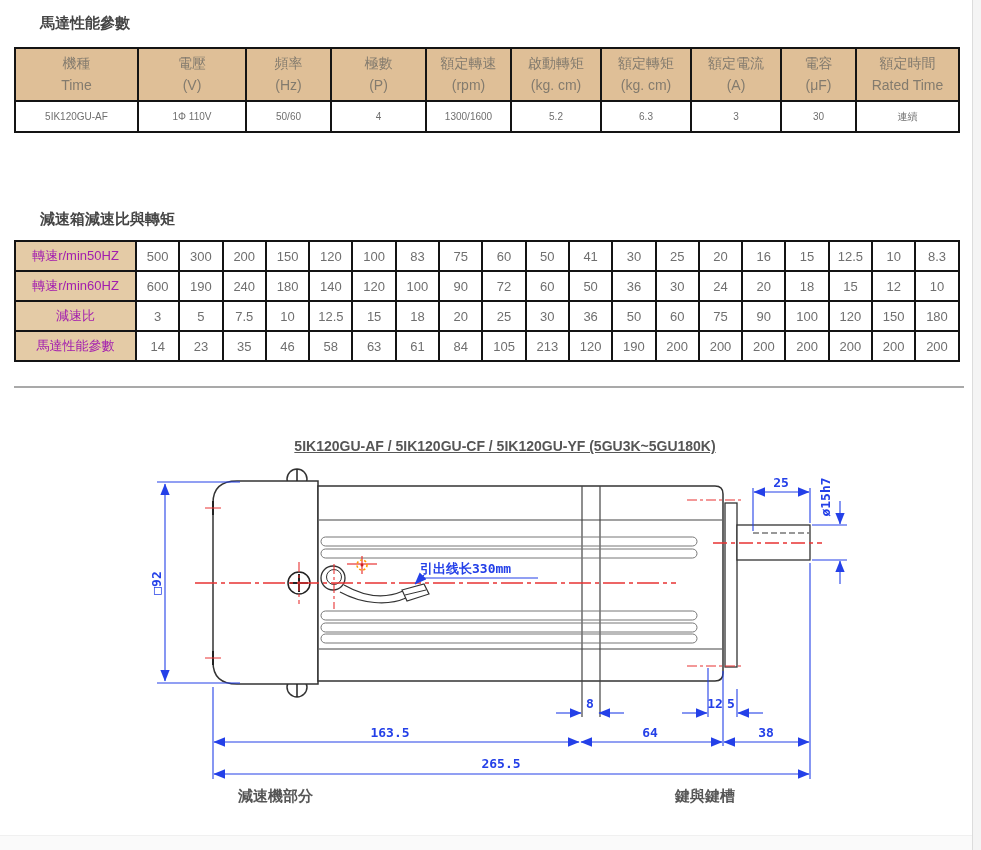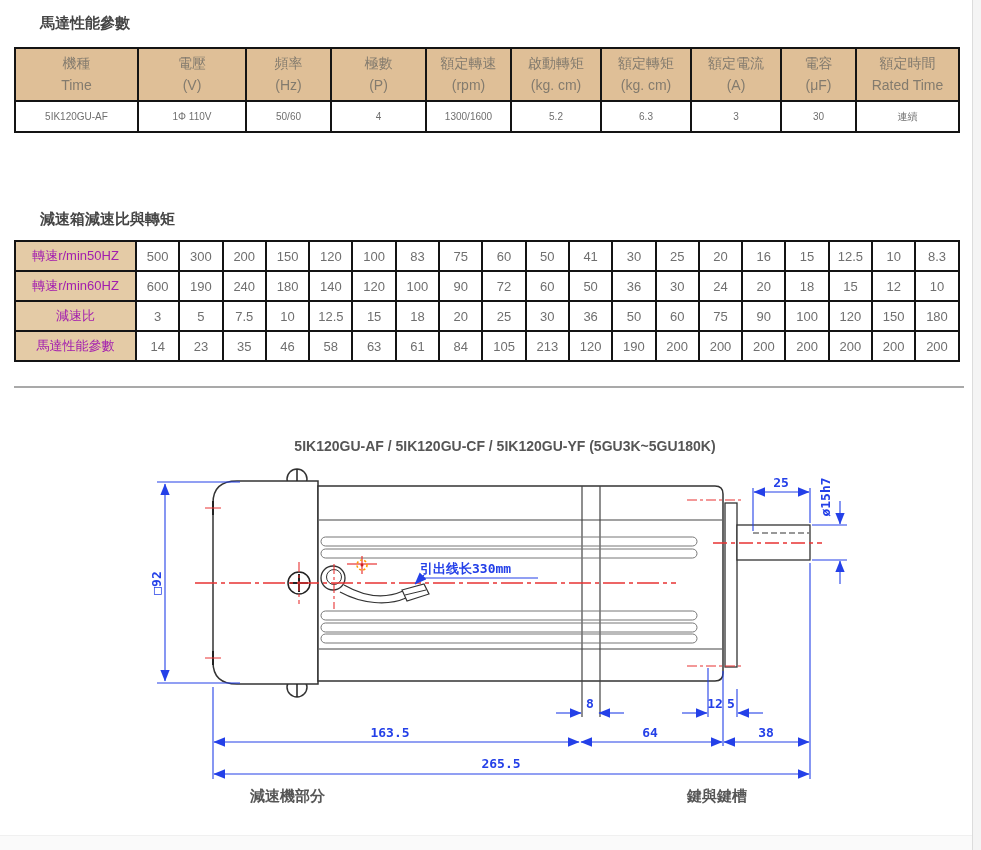--- a/index.html
+++ b/index.html
@@ -18,23 +18,23 @@
   #table1 th { background:#dfbf97; color:#837b6e; font-weight:normal; font-size:14px; height:53px; line-height:1.55; }
   #table1 td { color:#6f6f6f; font-size:10px; height:31px; }
 
   #table2 th { background:#e4cba6; color:#a21caf; font-weight:normal; font-size:13px; height:30px; }
   #table2 td { color:#6f6f6f; font-size:13px; height:30px; padding:0 1px; }
 
   .divider { position:absolute; left:14px; top:386px; width:950px; height:2px; background:#a9a9a9; }
 
   .draw-title { position:absolute; left:100px; width:810px; text-align:center; font-weight:bold; color:#565656; }
   #draw-title-1 { top:418px; font-size:14px; }
-  #draw-title-2 { top:438px; font-size:14px; }
-
-  .caption { position:absolute; top:787px; font-size:15px; font-weight:600; color:#555;margin-left:12px; }
+  #draw-title-2 { top:438px; font-size:14px;text-decoration:underline; }
+
+  .caption { position:absolute; top:787px; font-size:15px; font-weight:600; color:#555; }
   #caption-left { left:238px; }
   #caption-right { left:675px; }
 
   #drawing-svg { position:absolute; left:0; top:0; width:981px; height:850px; pointer-events:none; }
   .dimtext { font-family:"DejaVu Sans Mono", monospace; font-weight:bold; font-size:13px; fill:#2440e8; }
   .leadtext { font-family:"DejaVu Sans Mono","DejaVu Sans", sans-serif; font-weight:bold; font-size:13px; fill:#2440e8; }
 
   .right-strip { position:absolute; left:972px; top:0; width:9px; height:850px; background:#f4f4f4; border-left:1px solid #dcdcdc; }
   .bottom-strip { position:absolute; left:0; top:835px; width:972px; height:15px; background:#fafafa; border-top:1px solid #f0f0f0; }
 </style>

